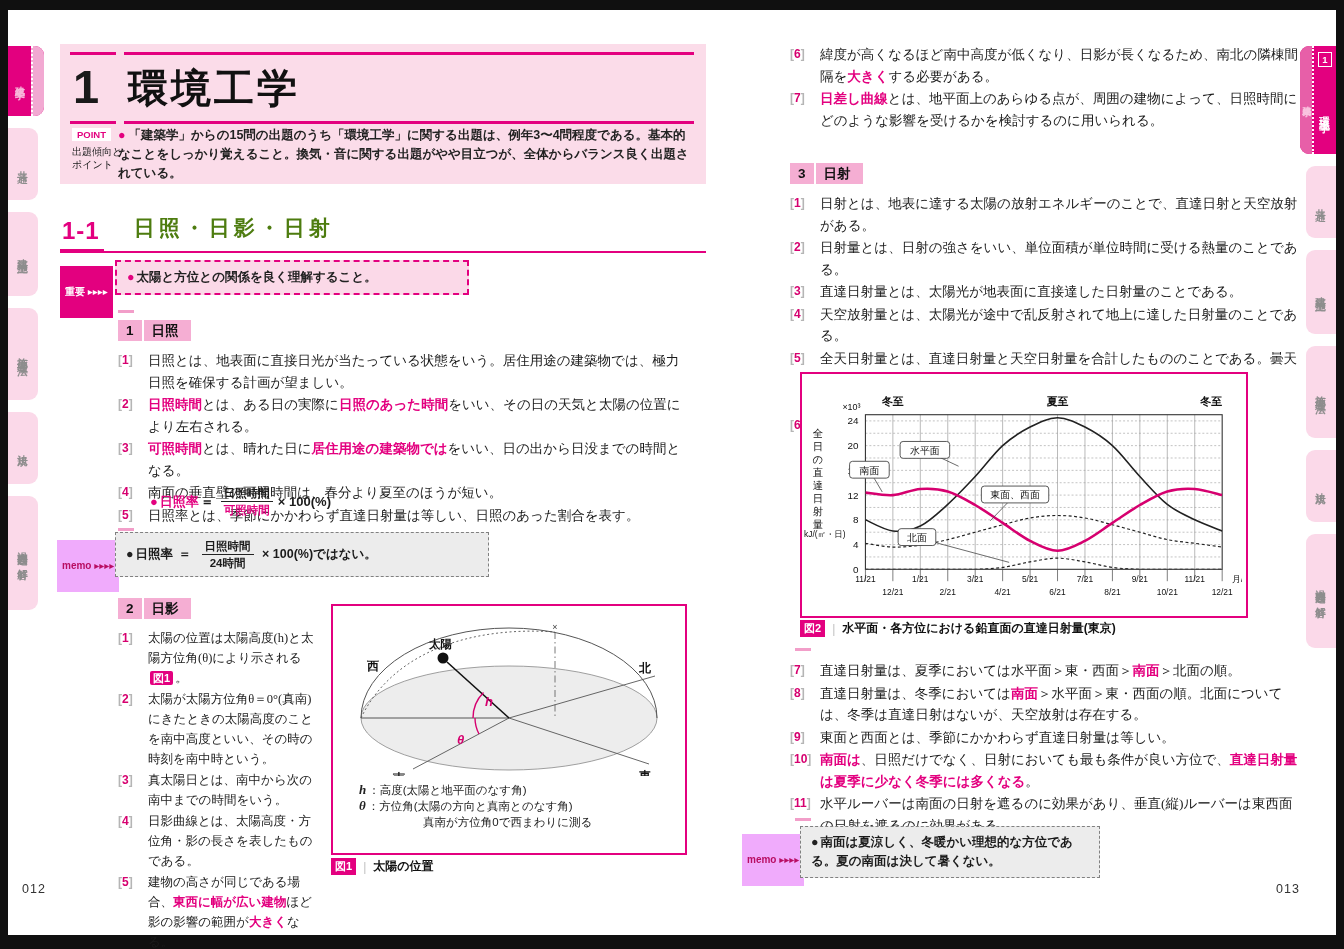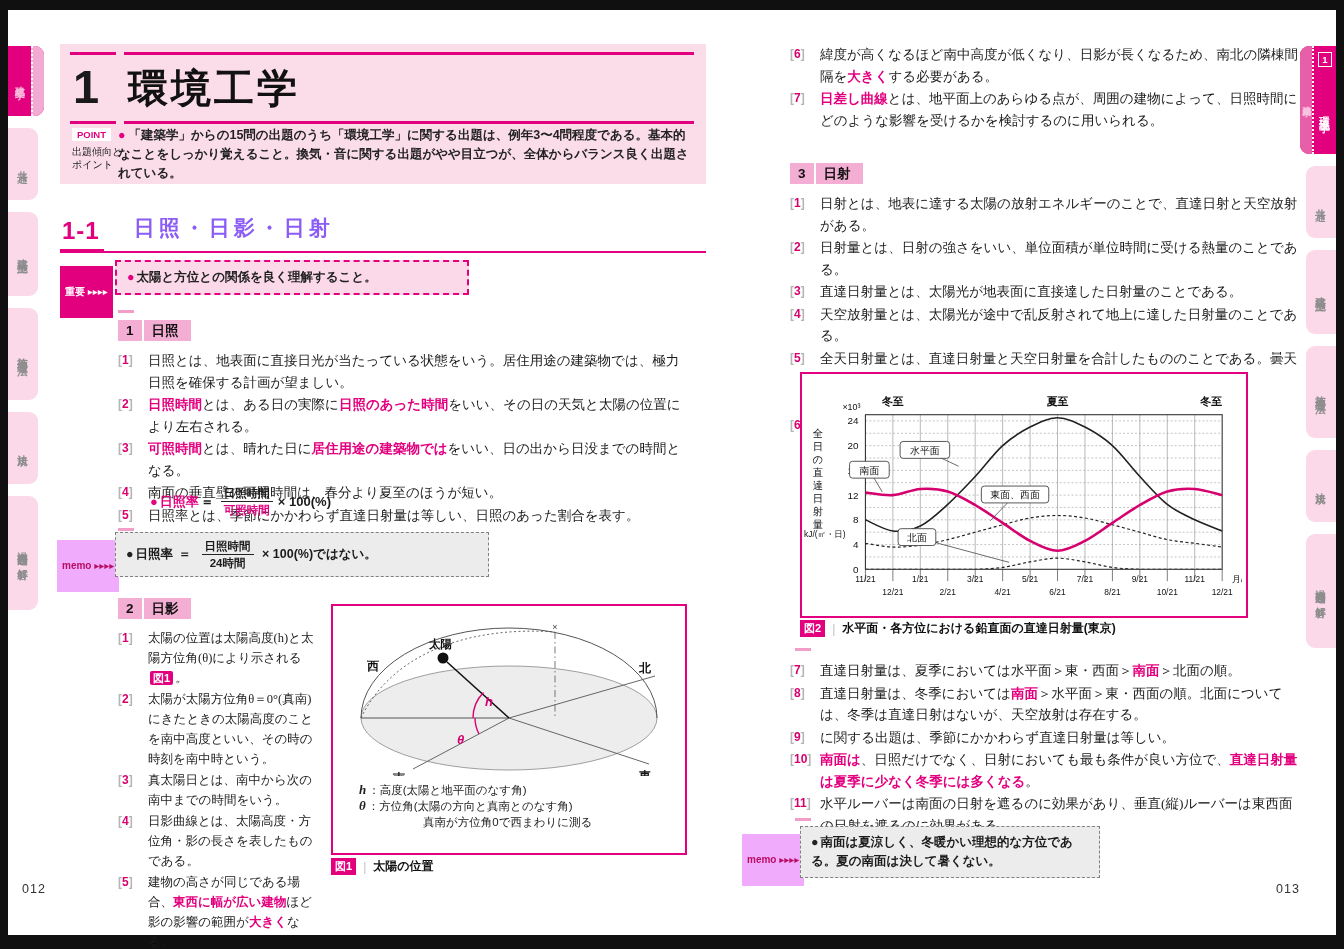--- a/index.html
+++ b/index.html
@@ -34,21 +34,21 @@
   .hdr-titlecol{position:absolute;left:64px;top:8px;right:12px;height:66px;border-top:3px solid #e3007f;border-bottom:3px solid #e3007f;display:flex;align-items:center;}
   .hdr-titlecol .t{font-size:40px;font-weight:900;color:#111;letter-spacing:3px;padding-left:4px;}
   .point-chip{position:absolute;left:12px;top:84px;background:#fff;color:#e3007f;font-weight:bold;font-size:9.5px;padding:1px 5px;}
   .point-sub{position:absolute;left:12px;top:101px;width:58px;font-size:10px;line-height:13px;color:#222;}
   .point-para{position:absolute;left:58px;top:82px;right:16px;font-size:12.5px;line-height:19px;font-weight:bold;color:#222;}
   .point-para .bullet{color:#e3007f;margin-right:3px;}
 
   
   .h11{left:60px;top:214px;width:646px;border-bottom:2px solid #e3007f;padding-bottom:9px;display:flex;align-items:flex-end;}
   .h11 .no{color:#e3007f;font-size:24px;font-weight:bold;letter-spacing:1px;border-bottom:4px solid #e3007f;padding:0 4px 4px 2px;margin-bottom:-11px;}
-  .h11 .tt{font-size:21px;font-weight:900;color:#8b5cf6;letter-spacing:4px;margin-left:30px;}
+  .h11 .tt{font-size:21px;font-weight:900;color:#4d7c0f;letter-spacing:4px;margin-left:30px;}
 
   
   .tagchip{position:absolute;font-size:10px;font-weight:bold;line-height:16px;padding:18px 5px;background:#e3007f;color:#fff;}
   .memochip{background:#f0abfc;color:#b80d62;}
   .impbox{position:absolute;background:#fbd9e8;border:2px dashed #e3007f;font-size:12.5px;font-weight:bold;color:#222;padding:7px 10px;}
   .impbox .bullet,.memobox .bullet{color:#e3007f;margin-right:2px;}
   .memobox .bullet{color:#222;}
   .memobox{position:absolute;background:#ececec;border:1.5px dashed #808080;color:#1b1b1b;padding:6px 10px;font-size:12.5px;font-weight:600;line-height:19px;}
   .dash{position:absolute;width:16px;height:3px;background:#f29ec9;}
 
@@ -370,21 +370,21 @@
     <span class="chip">図2</span>
       <span class="bar">|</span>
       <span>水平面・各方位における鉛直面の直達日射量(東京)</span>
   </div>
 
   <div class="dash" style="left:795px;top:648px;"></div>
 
   <div class="items" style="left:790px;top:660px;width:508px;">
       <div class="item"><span class="inum"><span class="br">[</span><span class="dg">7</span><span class="br">]</span></span><span class="itext"><span>直達日射量は、夏季においては水平面＞東・西面＞</span><span class="hl">南面</span><span>＞北面の順。</span></span></div>
       <div class="item"><span class="inum"><span class="br">[</span><span class="dg">8</span><span class="br">]</span></span><span class="itext"><span>直達日射量は、冬季においては</span><span class="hl">南面</span><span>＞水平面＞東・西面の順。北面については、冬季は直達日射はないが、天空放射は存在する。</span></span></div>
-      <div class="item"><span class="inum"><span class="br">[</span><span class="dg">9</span><span class="br">]</span></span><span class="itext"><span>に関する出題は、季節にかかわらず直達日射量は等しい。</span></span></div>
+      <div class="item"><span class="inum"><span class="br">[</span><span class="dg">9</span><span class="br">]</span></span><span class="itext"><span>東面と西面とは、季節にかかわらず直達日射量は等しい。</span></span></div>
       <div class="item"><span class="inum"><span class="br">[</span><span class="dg">10</span><span class="br">]</span></span><span class="itext"><span class="hl">南面は</span><span>、日照だけでなく、日射においても最も条件が良い方位で、</span><span class="hl">直達日射量は夏季に少なく冬季には多くなる</span><span>。</span></span></div>
       <div class="item"><span class="inum"><span class="br">[</span><span class="dg">11</span><span class="br">]</span></span><span class="itext"><span>水平ルーバーは南面の日射を遮るのに効果があり、垂直(縦)ルーバーは東西面の日射を遮るのに効果がある。</span></span></div>
     </div>
 
   <div class="dash" style="left:795px;top:818px;"></div>
 
   <div class="tagchip memochip" style="left:742px;top:834px;"><span>memo</span> <span>▸▸▸▸</span></div>
   <div class="memobox" style="left:800px;top:826px;width:278px;">
     <span class="bullet">●</span><span>南面は夏涼しく、冬暖かい理想的な方位である。夏の南面は決して暑くない。</span>
   </div>

